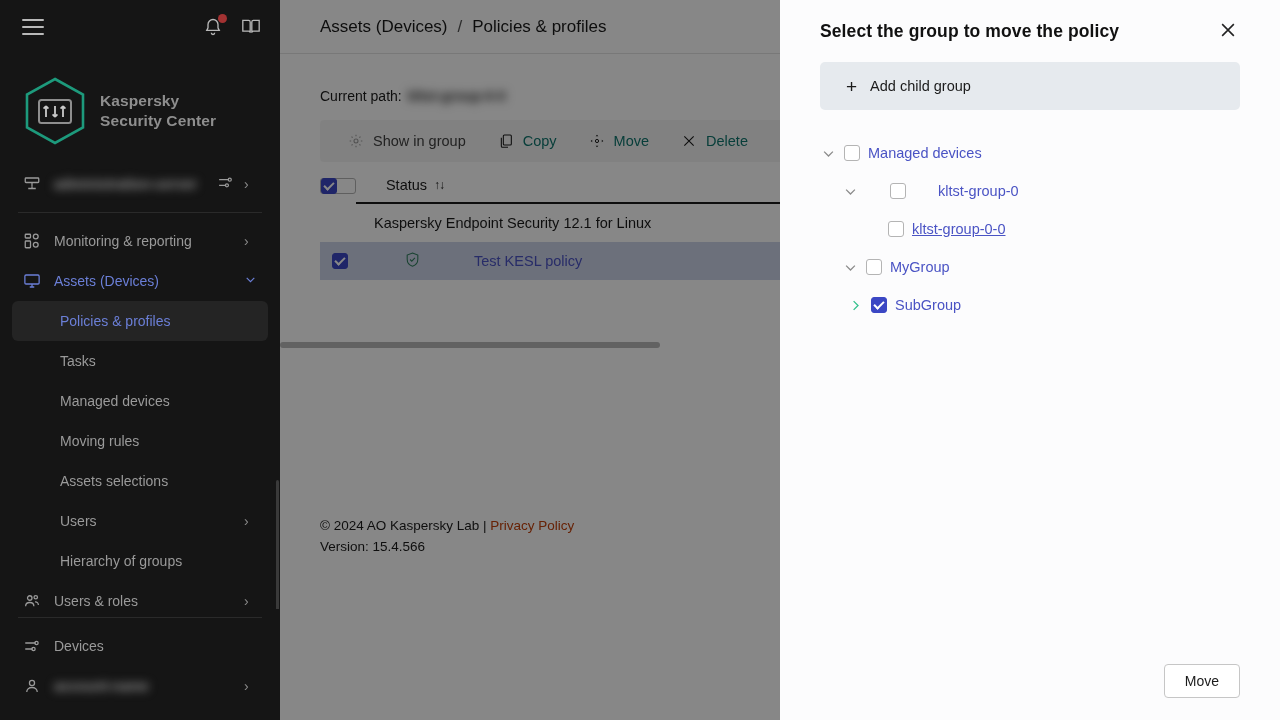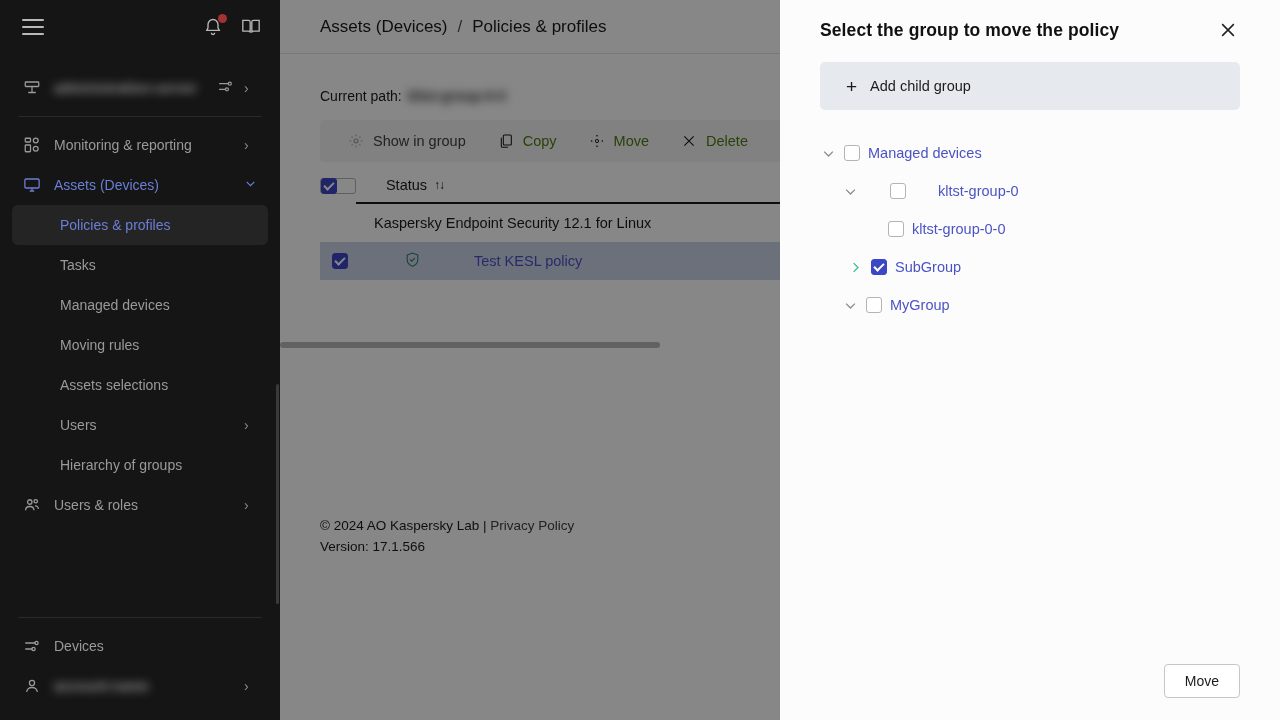--- a/index.html
+++ b/index.html
@@ -87,21 +87,21 @@
   .main-body { padding: 34px 40px 0 40px; position: relative; height: 540px; }
   .curpath { font-size: 14px; color: #1c1c1c; display: flex; align-items: baseline; gap: 6px; }
   .curpath .val { filter: blur(5px); font-weight: 600; color: #2b2b2b; }
 
   .toolbar {
     margin-top: 16px; height: 42px; background: rgba(0,0,0,0.045);
     border-radius: 4px; display: flex; align-items: center; gap: 4px;
     padding: 0 14px;
   }
   .tb-item { display: flex; align-items: center; gap: 9px;
-    padding: 0 14px; height: 42px; font-size: 14.5px; color: #4d7c0f; cursor: pointer; }
+    padding: 0 14px; height: 42px; font-size: 14.5px; color: #0f766e; cursor: pointer; }
   .tb-item.disabled { color: #404040; cursor: default; }
   .tb-item svg { display: block; }
 
   .tbl-head {
     display: flex; align-items: center; height: 36px; margin-top: 6px;
     font-size: 14.5px; color: #1b1b1b;
   }
   .th { display: flex; align-items: center; gap: 7px; height: 36px;
     border-bottom: 2px solid #1b1b1b; cursor: pointer; justify-content: center; }
   .th.cb { width: 36px; justify-content: flex-start; }
@@ -118,21 +118,21 @@
   }
   .data-row .cell-cb { width: 36px; display: flex; align-items: center; padding-left: 12px; }
   .data-row .cell-status { width: 100px; padding-left: 48px; display: flex; align-items: center; }
   .data-row .cell-policy { flex: 1; padding-left: 18px; font-size: 14.5px; color: #4a53c4; }
 
   .hscroll { position: absolute; left: 0; top: 288px; width: 380px; height: 6px;
     background: #b9b9b9; border-radius: 3px; }
 
   .footer { position: absolute; left: 40px; bottom: 36px; font-size: 13.5px;
     color: #1c1c1c; line-height: 1.55; }
-  .footer a { color: #404040; text-decoration: none; }
+  .footer a { color: #c2410c; text-decoration: none; }
 
   .cb {
     width: 16px; height: 16px; border-radius: 3px; flex: none;
     border: 1px solid #b4b4b4; background: #fff;
     display: flex; align-items: center; justify-content: center;
   }
   .cb.checked { background: #3b47c4; border-color: #3b47c4; }
   .cb.checked::after {
     content: ""; width: 8px; height: 4px; margin-top: -2px;
     border-left: 2px solid #fff; border-bottom: 2px solid #fff;
@@ -146,21 +146,21 @@
   }
 
   
   .panel {
     position: absolute; right: 0; top: 0;
     width: 500px; height: 720px;
     background: #fcfcfd;
     padding: 0 40px;
     display: flex; flex-direction: column;
   }
-  .panel-head { padding-top: 20px; display: flex; align-items: flex-start;
+  .panel-head { padding-top: 20px; display: flex; align-items: center;
     justify-content: space-between; }
   .panel-title { font-size: 17.5px; font-weight: 700; color: #111; letter-spacing: 0.1px; }
   .close-x { width: 22px; height: 22px; cursor: pointer; color: #222; flex: none;
     margin-top: 0px; }
 
   .addgroup {
     margin-top: 20px; height: 48px; background: #e6eaee; border-radius: 5px;
     display: flex; align-items: center; gap: 13px; padding: 0 26px;
     font-size: 14.5px; color: #1b1b1b; cursor: pointer;
   }
@@ -208,20 +208,37 @@
         </div>
         <div class="icon-btn">
           <svg width="20" height="18" viewBox="0 0 24 22" fill="none" stroke="#b9b9b9" stroke-width="1.6">
             <path d="M2 3h7a2 2 0 012 2v13a2 2 0 00-2-2H2z"></path>
             <path d="M22 3h-7a2 2 0 00-2 2v13a2 2 0 012-2h7z"></path>
           </svg>
         </div>
       </div>
     </div>
 
+    <div class="brand">
+      <div class="brand-mark">
+        <svg width="66" height="70" viewBox="0 0 66 70">
+          <polygon points="33,3 61,18.5 61,51.5 33,67 5,51.5 5,18.5" fill="none" stroke="#1d9a7c" stroke-width="2.6"></polygon>
+          <rect x="17" y="24" width="32" height="23" rx="2.5" fill="none" stroke="#8e8e8e" stroke-width="2"></rect>
+          <g stroke="#c9c9c9" stroke-width="1.8" fill="none">
+            <path d="M24 30v11M24 30l-2.4 2.6M24 30l2.4 2.6"></path>
+            <path d="M33 30v11M33 41l-2.4-2.6M33 41l2.4-2.6"></path>
+            <path d="M41 30v11M41 30l-2.4 2.6M41 30l2.4 2.6"></path>
+          </g>
+        </svg>
+      </div>
+      <div class="brand-text">
+        <div>Kaspersky</div>
+        <div>Security Center</div>
+      </div>
+    </div>
 
     <div class="sb-scroll">
       <div class="sb-scrollbar"></div>
 
       <div class="sb-row server">
         <span class="sb-ico">
           <svg width="18" height="18" viewBox="0 0 24 24" fill="none" stroke="#9a9a9a" stroke-width="1.7">
             <rect x="3" y="4" width="18" height="6" rx="1"></rect>
               <path d="M12 10v5M7 18h10"></path>
               <path d="M12 15v3"></path>
@@ -428,21 +445,21 @@
       </div>
 
       <div class="hscroll"></div>
 
       <div class="footer">
         <div>
           <span>© 2024 AO Kaspersky Lab</span>
           <span>|</span>
           <a href="#">Privacy Policy</a>
         </div>
-        <div>Version: 17.1.566</div>
+        <div>Version: 15.4.566</div>
       </div>
     </div>
   </div>
 
   <div class="scrim"></div>
 
   <div class="panel">
 
     <div class="panel-head">
       <div class="panel-title">Select the group to move the policy</div>
@@ -473,46 +490,46 @@
       <div class="tnode" style="padding-left:22px;gap:32px;">
         <span class="tchev">
           <svg width="15" height="15" viewBox="0 0 24 24" fill="none" stroke="currentColor" stroke-width="2.1">
               <path d="M5 9l7 7 7-7"></path>
             </svg>
         </span>
         <span class="cb"></span>
         <span class="tlabel">kltst-group-0</span>
       </div>
 
-      <div class="tnode" style="padding-left:44px;">
+      <div class="tnode" style="padding-left:44px;text-decoration:underline;">
         <span class="tchev empty"></span>
         <span class="cb"></span>
         <span class="tlabel">kltst-group-0-0</span>
+      </div>
+
+      <div class="tnode" style="padding-left:22px;">
+        <span class="tchev">
+          <svg width="15" height="15" viewBox="0 0 24 24" fill="none" stroke="currentColor" stroke-width="2.1">
+              <path d="M5 9l7 7 7-7"></path>
+            </svg>
+        </span>
+        <span class="cb"></span>
+        <span class="tlabel">MyGroup</span>
       </div>
 
       <div class="tnode" style="padding-left:27px;">
         <span class="tchev green">
           <svg width="15" height="15" viewBox="0 0 24 24" fill="none" stroke="currentColor" stroke-width="2.1">
               <path d="M9 5l7 7-7 7"></path>
             </svg>
         </span>
         <span class="cb checked"></span>
         <span class="tlabel">SubGroup</span>
       </div>
 
-      <div class="tnode" style="padding-left:22px;">
-        <span class="tchev">
-          <svg width="15" height="15" viewBox="0 0 24 24" fill="none" stroke="currentColor" stroke-width="2.1">
-              <path d="M5 9l7 7 7-7"></path>
-            </svg>
-        </span>
-        <span class="cb"></span>
-        <span class="tlabel">MyGroup</span>
-      </div>
-
     </div>
 
     <div class="panel-foot">
       <button class="btn-move">Move</button>
     </div>
   </div>
 
 </div>
 
 </body></html>

